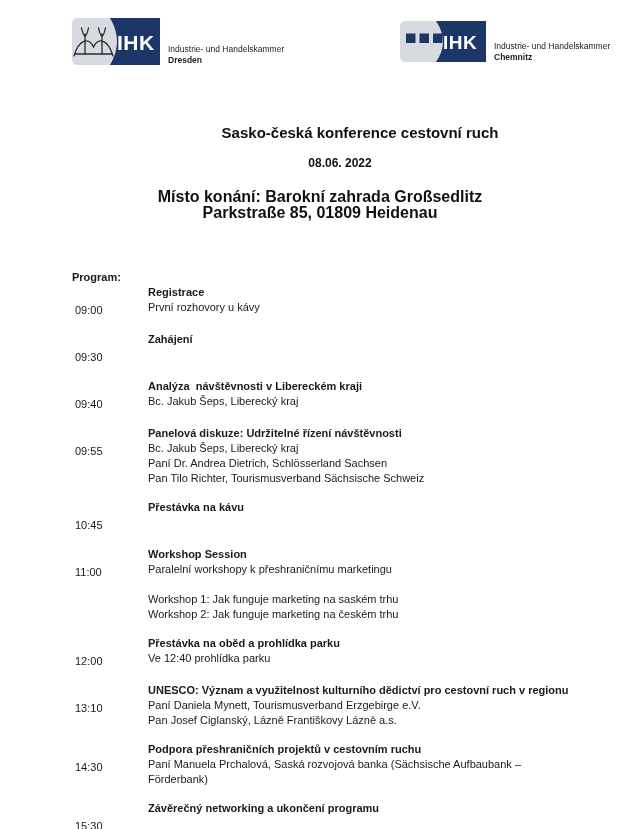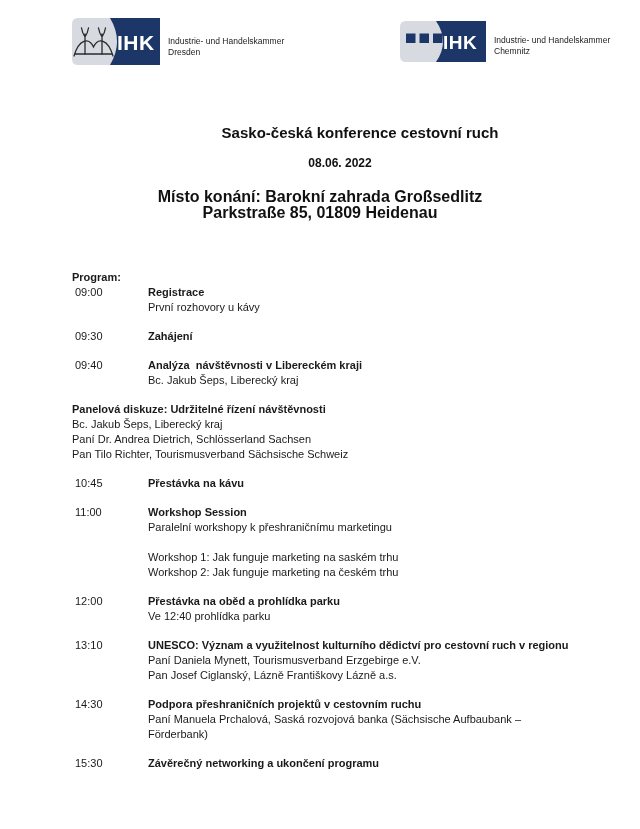--- a/index.html
+++ b/index.html
@@ -1,38 +1,38 @@
 <!DOCTYPE html>
 <html><head>
 <meta charset="utf-8">
 <style>
   html,body{margin:0;padding:0;background:#fff;}
   .page{
     position:relative;width:640px;height:829px;background:#ffffff;
     font-family:"Liberation Sans",sans-serif;color:#1a1a1a;overflow:hidden;
   }
   
-  .logo{position:absolute;display:flex;align-items:center;}
+  .logo{position:absolute;display:flex;align-items:flex-end;}
   .logo-dresden{left:72px;top:18px;}
   .logo-chemnitz{left:400px;top:21px;}
   .logo-caption{margin-left:8px;font-size:8.5px;line-height:10.5px;color:#222;}
   .logo-dresden .logo-caption{padding-top:10px;}
   .logo-chemnitz .logo-caption{padding-top:8px;}
-  .logo-caption .city{font-weight:normal;}
+  .logo-caption .city{font-weight:bold;}
   .ihk-text{font-family:"Liberation Sans",sans-serif;font-weight:bold;letter-spacing:.5px;}
   
   .center{position:absolute;left:0;width:640px;text-align:center;font-weight:bold;color:#111;}
   .title-line{top:124px;font-size:15px;padding-left:40px;}
   .date-line{top:156px;font-size:12px;padding-left:20px;}
   .venue-block{top:189px;font-size:16px;line-height:16px;}
   
   .program{position:absolute;left:72px;top:270px;width:560px;font-size:11px;line-height:15px;}
   .program-label{font-weight:bold;height:15px;}
   .item{display:flex;margin-bottom:14px;}
-  .time{width:73px;flex:none;padding-left:3px;white-space:pre;}
+  .time{width:73px;flex:none;padding-left:3px;white-space:pre;margin-top:18px;}
   .item:first-of-type .time{padding-left:5px;}
   .content{flex:1;}
   .line{min-height:15px;white-space:pre;}
   .title{font-weight:bold;}
 </style>
 </head>
 <body>
 
 <div class="page">
 
@@ -98,20 +98,21 @@
 
     <div class="item">
       <div class="time">09:40</div>
       <div class="content">
         <div class="line title">Analýza  návštěvnosti v Libereckém kraji</div>
         <div class="line">Bc. Jakub Šeps, Liberecký kraj</div>
       </div>
     </div>
 
     <div class="item">
+      <div class="time">09:55</div>
       <div class="content">
         <div class="line title">Panelová diskuze: Udržitelné řízení návštěvnosti</div>
         <div class="line">Bc. Jakub Šeps, Liberecký kraj</div>
         <div class="line">Paní Dr. Andrea Dietrich, Schlösserland Sachsen</div>
         <div class="line">Pan Tilo Richter, Tourismusverband Sächsische Schweiz</div>
       </div>
     </div>
 
     <div class="item">
       <div class="time">10:45</div>

